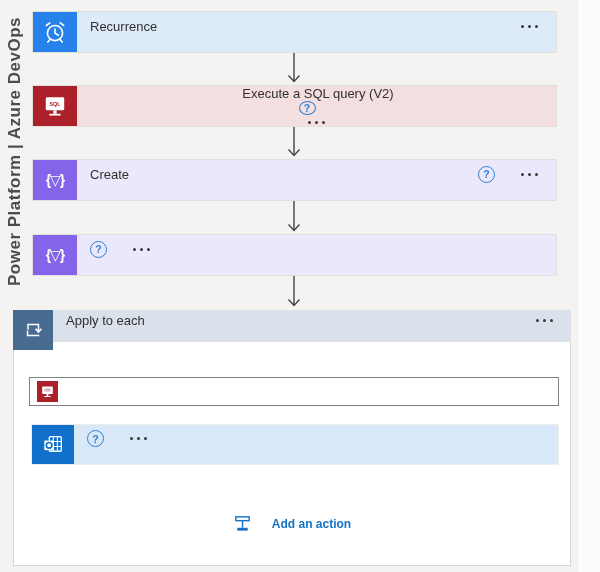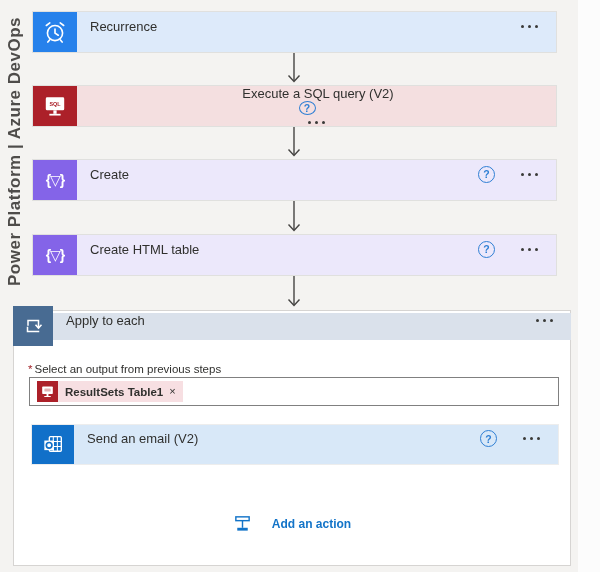--- a/index.html
+++ b/index.html
@@ -40,21 +40,21 @@
               color:#2f7fd4; font-size:10.5px; font-weight:bold; display:flex; align-items:center;
               justify-content:center; margin-right:22px; cursor:pointer; background:transparent; }
   .menu-btn { display:flex; gap:4px; align-items:center; padding:6px 4px; cursor:pointer; margin-right:4px; }
   .menu-btn i { width:3px; height:3px; background:#3a3a38; border-radius:50%; display:block; }
 
   .arrow { position:absolute; left:286px; }
 
   
   .scope { position:absolute; left:13px; top:310px; width:558px; height:256px;
            background:#ffffff; border:1px solid #d6d4d2; }
-  .scope-header { position:absolute; left:-1px; top:-1px; width:558px; height:32px; display:flex; cursor:pointer;align-items:center; }
+  .scope-header { position:absolute; left:-1px; top:-1px; width:558px; height:32px; display:flex; cursor:pointer; }
   .scope-header .icon-box { width:40px; flex:0 0 40px; }
 
   .field-label { position:absolute; left:14px; top:52px; font-size:11.5px; color:#30302e; }
   .req-star { color:#a4262c; margin-right:2px; font-size:11.5px; }
 
   .token-input { position:absolute; left:15px; top:66px; width:530px; height:29px;
                  background:#fff; border:1px solid #808080; display:flex; align-items:center; padding:0 4px; }
   .token { display:flex; align-items:center; height:21px; margin-left:3px; cursor:pointer; }
   .token-icon { width:21px; height:21px; background:#ac2029; display:flex; align-items:center; justify-content:center; }
   .token-body { height:21px; background:#f7dfe2; display:flex; align-items:center; padding:0 7px; gap:6px; }
@@ -146,21 +146,20 @@
   <svg class="arrow" style="top:201px" width="16" height="33" viewBox="0 0 16 33">
     <path d="M8 0 V29" stroke="#454442" stroke-width="1.4" fill="none"></path>
     <path d="M2.5 23.5 L8 29.5 L13.5 23.5" stroke="#454442" stroke-width="1.4" fill="none"></path>
   </svg>
 
   <div class="card" style="top:235px">
     <div class="icon-box bg-purple">
       <span class="braces-glyph">{▽}</span>
     </div>
     <div class="card-header hd-purple">
-      <span class="card-title">Create HTML table</span>
       <span class="help-btn">?</span>
       <span class="menu-btn">
           <i></i>
           <i></i>
           <i></i>
         </span>
     </div>
   </div>
 
   <svg class="arrow" style="top:276px" width="16" height="33" viewBox="0 0 16 33">
@@ -180,52 +179,44 @@
       <div class="card-header hd-steel">
         <span class="card-title">Apply to each</span>
         <span class="menu-btn">
             <i></i>
             <i></i>
             <i></i>
           </span>
       </div>
     </div>
 
-    <div class="field-label">
-      <span class="req-star">*</span><span>Select an output from previous steps</span>
-    </div>
 
     <div class="token-input">
       <div class="token">
         <span class="token-icon">
           <svg width="15" height="15" viewBox="0 0 24 24">
             <rect x="3.5" y="4" width="17" height="12" rx="1.2" fill="#fff"></rect>
             <rect x="7" y="7" width="10" height="5" rx="1" fill="#ac2029" opacity="0.35"></rect>
             <rect x="10.5" y="16" width="3" height="3.2" fill="#fff"></rect>
             <rect x="6.8" y="19.2" width="10.4" height="1.6" fill="#fff"></rect>
           </svg>
         </span>
-        <span class="token-body">
-          <span class="token-text">ResultSets Table1</span>
-          <span class="token-x">×</span>
-        </span>
       </div>
     </div>
 
     <div class="email-card">
       <div class="icon-box bg-outlook">
         <svg width="25" height="25" viewBox="0 0 24 24">
           <rect x="8" y="4.5" width="11.5" height="14" rx="1" fill="none" stroke="#fff" stroke-width="1.3"></rect>
           <path d="M11.8 4.5 V18.5 M15.7 4.5 V18.5 M8 9.2 H19.5 M8 13.9 H19.5" stroke="#fff" stroke-width="1"></path>
           <rect x="3.2" y="8.2" width="9.2" height="9.2" fill="#fff"></rect>
           <circle cx="7.8" cy="12.8" r="2.7" fill="#fff" stroke="#1170c9" stroke-width="1.6"></circle>
         </svg>
       </div>
       <div class="card-header hd-outlook">
-        <span class="card-title">Send an email (V2)</span>
         <span class="help-btn">?</span>
         <span class="menu-btn">
             <i></i>
             <i></i>
             <i></i>
           </span>
       </div>
     </div>
 
     <div class="add-action">

